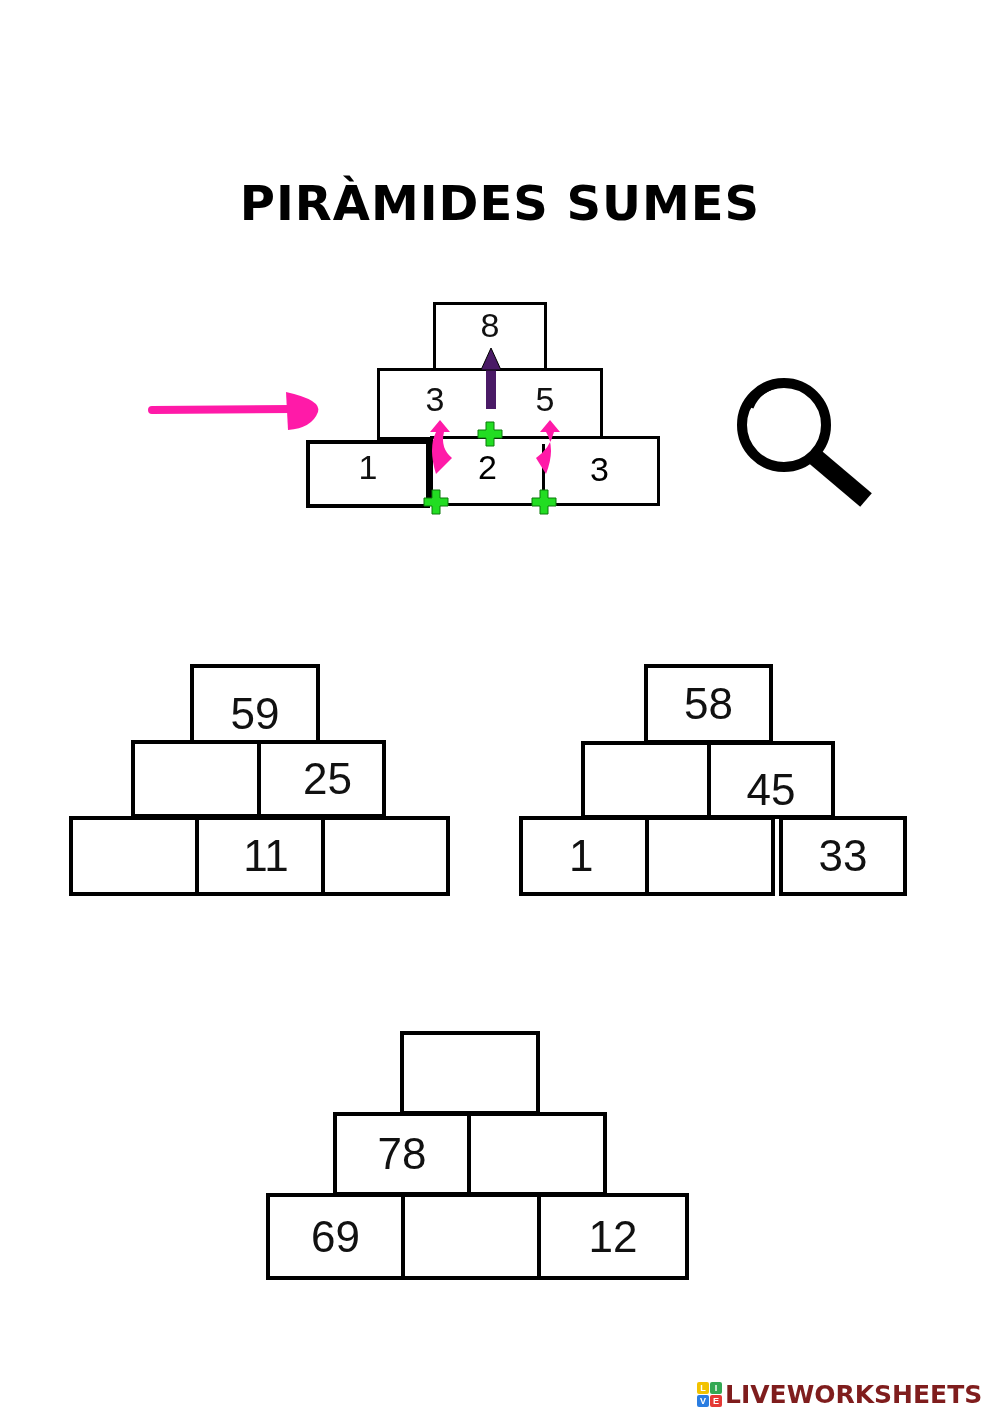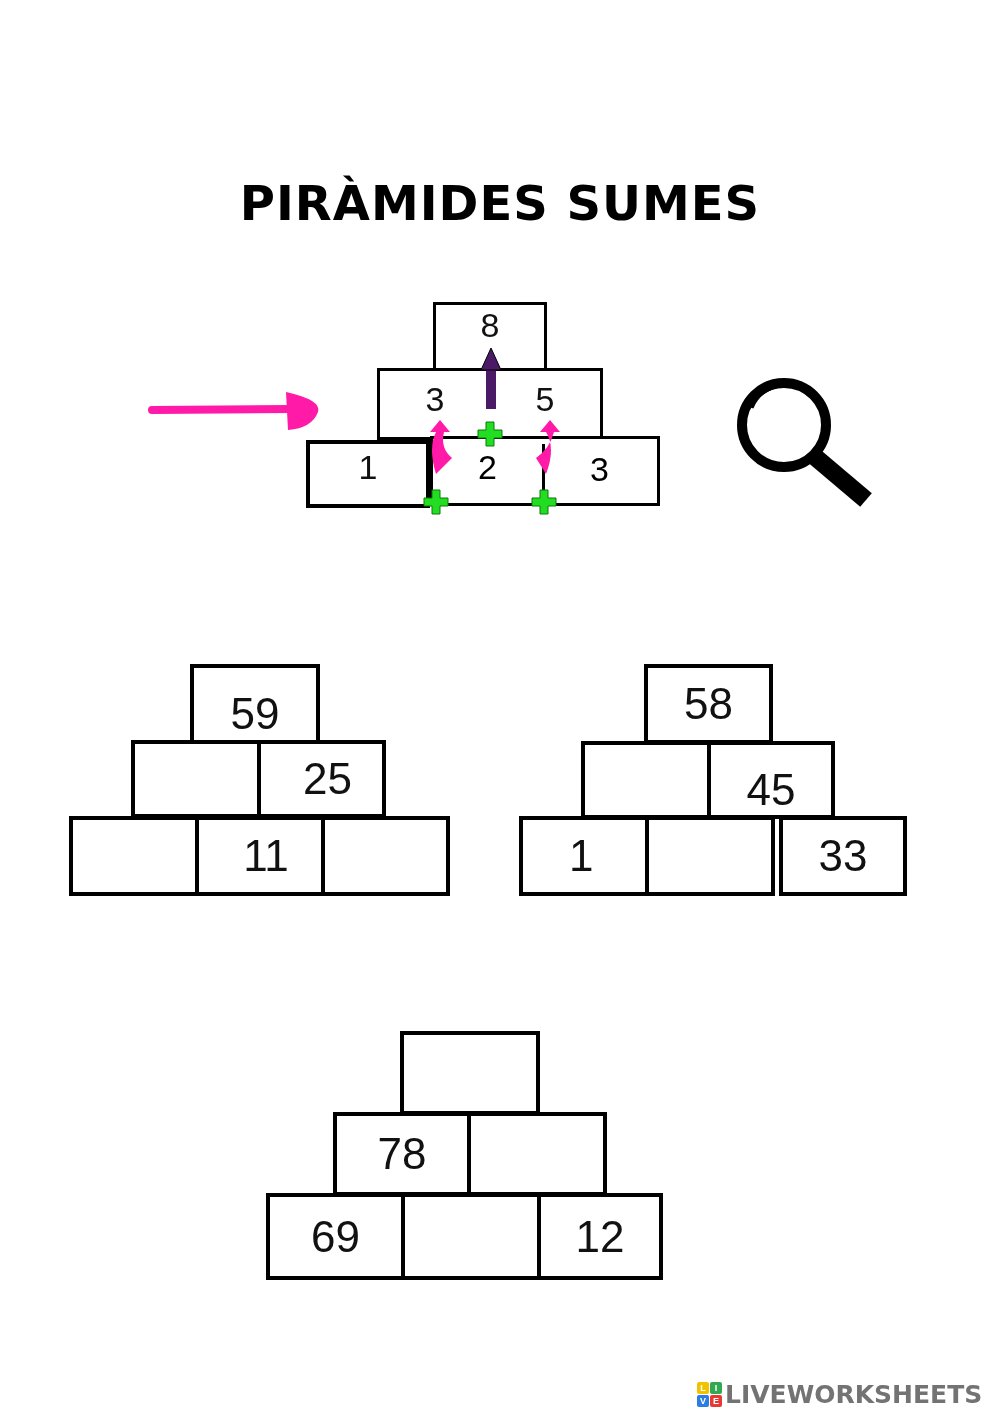--- a/index.html
+++ b/index.html
@@ -11,21 +11,21 @@
   .cell { position: absolute; box-sizing: border-box; border: 4px solid #000; background: #fff;
           display: flex; align-items: center; justify-content: center;
           font-family: "Liberation Sans", sans-serif; font-size: 44px; color: #111; }
   .cell input { width: 100%; height: 100%; border: none; background: transparent;
                 text-align: center; font-size: 44px; font-family: "Liberation Sans", sans-serif; outline: none; }
   .ex .cell { font-size: 34px; border-width: 3px; }
   .abs { position: absolute; }
   .logo { position: absolute; left: 697px; top: 1380px; display: flex; align-items: center; }
   .logo-icon { display: grid; grid-template-columns: 12px 12px; grid-template-rows: 12px 12px; gap: 1px; margin-right: 3px; }
   .logo-icon span { display: block; font-size: 9px; font-weight: bold; color: #fff; text-align: center; line-height: 12px; border-radius: 2px; }
-  .logo-text { font-family: "DejaVu Sans", sans-serif; font-weight: bold; font-size: 25px; color: #737373; letter-spacing: 0px; }
+  .logo-text { font-family: "DejaVu Sans", sans-serif; font-weight: bold; font-size: 25px; color: #7f1d1d; letter-spacing: 0px; }
 </style>
 </head>
 <body>
 
 <div class="title">PIRÀMIDES SUMES</div>
 
 <div class="ex">
   <div class="cell" style="left:433px;top:302px;width:114px;height:70px;">
     <span style="margin-top:-24px;">8</span>
   </div>
@@ -123,21 +123,21 @@
     </div>
   <div class="cell" style="left:467px;top:1112px;width:140px;height:84px;">
     <input type="text" value="" style="">
     </div>
   <div class="cell" style="left:266px;top:1193px;width:139px;height:87px;">
     <span>69</span>
     </div>
   <div class="cell" style="left:401px;top:1193px;width:140px;height:87px;">
     <input type="text" value="" style="">
     </div>
-  <div class="cell" style="left:537px;top:1193px;width:126px;height:87px;">
+  <div class="cell" style="left:537px;top:1193px;width:152px;height:87px;">
     <span>12</span>
     </div>
 </div>
 
 <div class="logo">
   <div class="logo-icon">
     <span style="background:#f2c200;">L</span>
     <span style="background:#33a853;">I</span>
     <span style="background:#2a7de1;">V</span>
     <span style="background:#e53935;">E</span>

